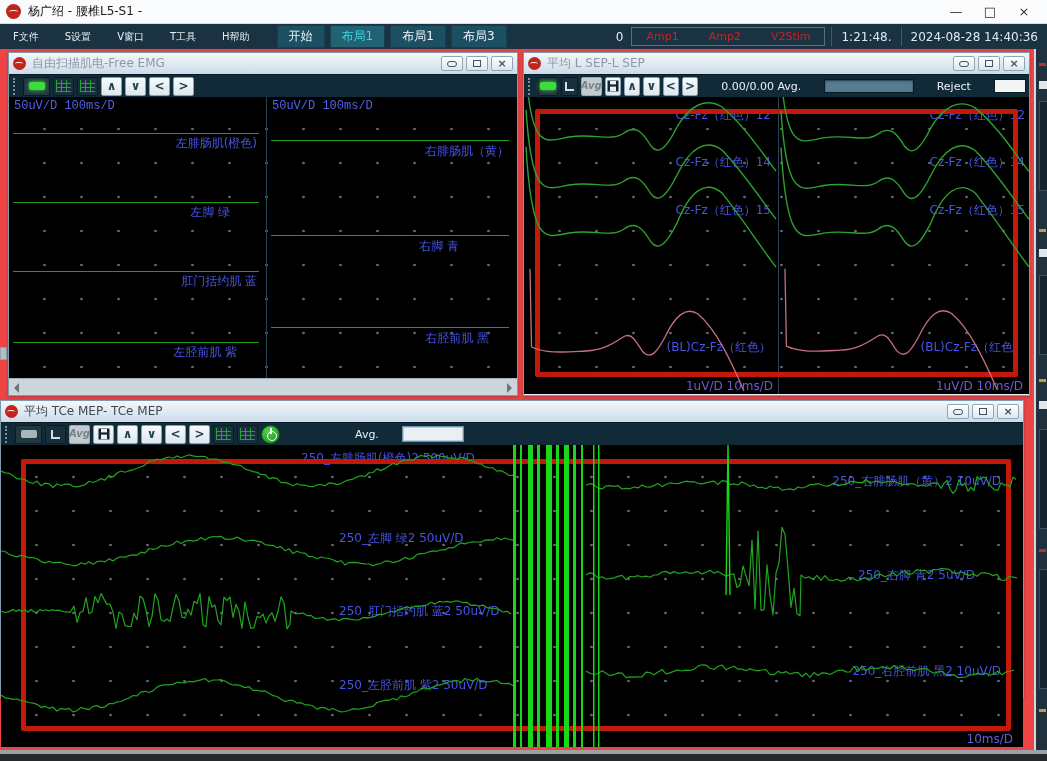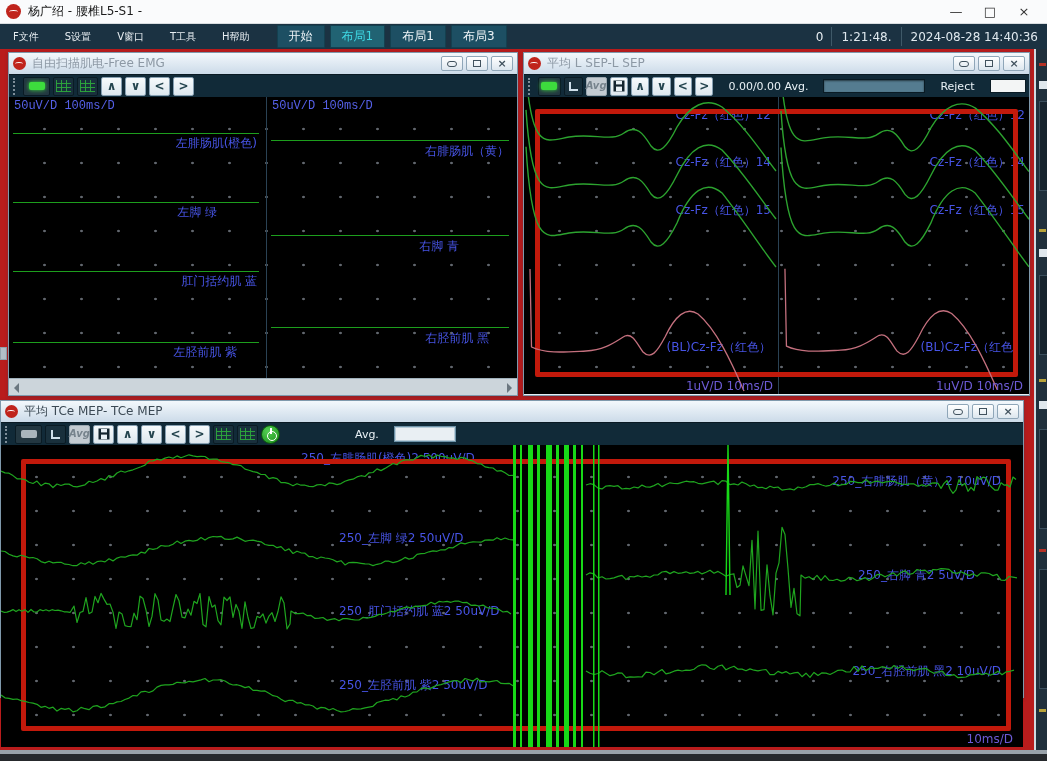--- a/index.html
+++ b/index.html
@@ -26,21 +26,21 @@
           padding:2px 11px; margin-left:5px; border-radius:1px; }
   .mbtn.active { color:#3fd9e4; background:#216373; }
   #menubar .spacer { flex:1; }
   .mb-counter { font-size:12px; color:#e8eef2; padding:0 8px; }
   .amp-box { display:flex; gap:30px; border:1px solid #56707e; padding:2px 14px; margin-right:6px; }
   .amp-box span { font-size:11px; color:#c62424; }
   .mb-time, .mb-date { font-size:12px; color:#dfe8ee; padding:0 9px; border-left:1px solid #3f5968;
                        height:19px; display:flex; align-items:center; }
 
   
-  #workspace { position:absolute; left:0; top:49px; width:100%; height:701px; background:#b91c1c; }
+  #workspace { position:absolute; left:0; top:49px; width:100%; height:701px; background:#ef4444; }
   .edge-notch { position:absolute; left:0; top:298px; width:7px; height:13px; background:#b2bfc8;
                 border:1px solid #93a3ad; }
 
   
   .cw { position:absolute; background:#dce8f1; border:1px solid #7f99ac;
         box-shadow: inset 0 0 0 1px #e7f0f7, 0 1px 3px rgba(30,50,70,.35); }
   .cw-title { height:21px; background:linear-gradient(#f3f8fc,#ccdbe9); display:flex; align-items:center;
               padding:0 4px; gap:6px; }
   .cw-title .app-icon { width:13px; height:13px; }
   .cw-title .app-icon::after { left:2px; top:5px; width:8px; }
@@ -69,21 +69,21 @@
                  repeating-linear-gradient(0deg, rgba(44,165,60,.95) 0 1px, transparent 1px 4px); }
   .icon-L { width:9px; height:9px; border-left:2px solid #cfe0ea; border-bottom:2px solid #cfe0ea; }
   .tbtn.disabled { background:#c3cbd1; border-color:#9aa7b0; }
   .avg-glyph { font-size:10px; font-style:italic; font-weight:bold; color:#76838c; }
   .btn-power { width:19px; height:19px; border-radius:50%; border:1px solid #0d5a0d;
                background:radial-gradient(circle at 35% 30%, #54cf54, #178d17);
                position:relative; }
   .btn-power::before { content:""; position:absolute; left:4.5px; top:5px; width:8px; height:8px;
                        border:1.6px solid #fff; border-radius:50%; }
   .btn-power::after { content:""; position:absolute; left:8.4px; top:2.5px; width:2px; height:6px; background:#fff; }
-  .tb-text { font-size:11px; color:#e9f1f6; margin:0 12px; white-space:nowrap; }
+  .tb-text { font-size:11px; color:#e9f1f6; margin:0 20px; white-space:nowrap; }
   .pbar { width:118px; height:14px; background:#557c90; border:1px solid #0a1b24;
           box-shadow: inset 0 1px 2px rgba(0,0,0,.55); }
   .reject-box { width:42px; height:14px; background:#f3f5f5; border:1px solid #0a1b24; }
   .avg-field { width:62px; height:16px; background:#e9eff3; border:1px solid #6e93a8;
                box-shadow: inset 0 0 0 1px #b9cdd9; }
 
   .cw-content { position:relative; background:#000; overflow:hidden;
      background-image: radial-gradient(circle, rgba(195,205,220,.5) 1px, transparent 1.6px);
      background-size: 37px 34px; background-position: 17px 15px; }
 
@@ -137,20 +137,25 @@
     <span class="mi">S设置</span>
     <span class="mi">V窗口</span>
     <span class="mi">T工具</span>
     <span class="mi">H帮助</span>
     <span class="mbtn" style="margin-left:14px">开始</span>
     <span class="mbtn active">布局1</span>
     <span class="mbtn">布局1</span>
     <span class="mbtn">布局3</span>
     <span class="spacer"></span>
     <span class="mb-counter">0</span>
+    <div class="amp-box">
+      <span>Amp1</span>
+      <span>Amp2</span>
+      <span>V2Stim</span>
+    </div>
     <span class="mb-time">1:21:48.</span>
     <span class="mb-date">2024-08-28 14:40:36</span>
   </div>
 
   <div id="workspace">
     <div class="edge-notch"></div>
 
     <div class="cw" style="left:8px;top:3px;width:510px;height:344px">
       <div class="cw-title">
         <span class="app-icon"></span>
@@ -183,21 +188,21 @@
       </div>
       <div class="cw-content" style="height:281px">
 
         <div class="emg-col" style="position:absolute;left:0;top:0;width:256px;height:100%">
           <span class="scale-head">50uV/D  100ms/D</span>
           <div class="trace-line" style="top:36px"></div>
           <div class="trace-line" style="top:105px"></div>
           <div class="trace-line" style="top:174px"></div>
           <div class="trace-line" style="top:245px"></div>
           <span class="tlabel" style="right:8px;top:38px">左腓肠肌(橙色)</span>
-          <span class="tlabel" style="right:48px;top:107px">左脚 绿</span>
+          <span class="tlabel" style="right:35px;top:107px">左脚 绿</span>
           <span class="tlabel" style="right:8px;top:176px">肛门括约肌 蓝</span>
           <span class="tlabel" style="right:28px;top:247px">左胫前肌 紫</span>
         </div>
 
         <div class="emg-col" style="position:absolute;left:257px;top:0;width:249px;height:100%;border-left:1px solid #2a4254">
           <span class="scale-head">50uV/D  100ms/D</span>
           <div class="trace-line" style="top:43px"></div>
           <div class="trace-line" style="top:138px"></div>
           <div class="trace-line" style="top:230px"></div>
           <span class="tlabel" style="right:6px;top:46px">右腓肠肌（黄）</span>

